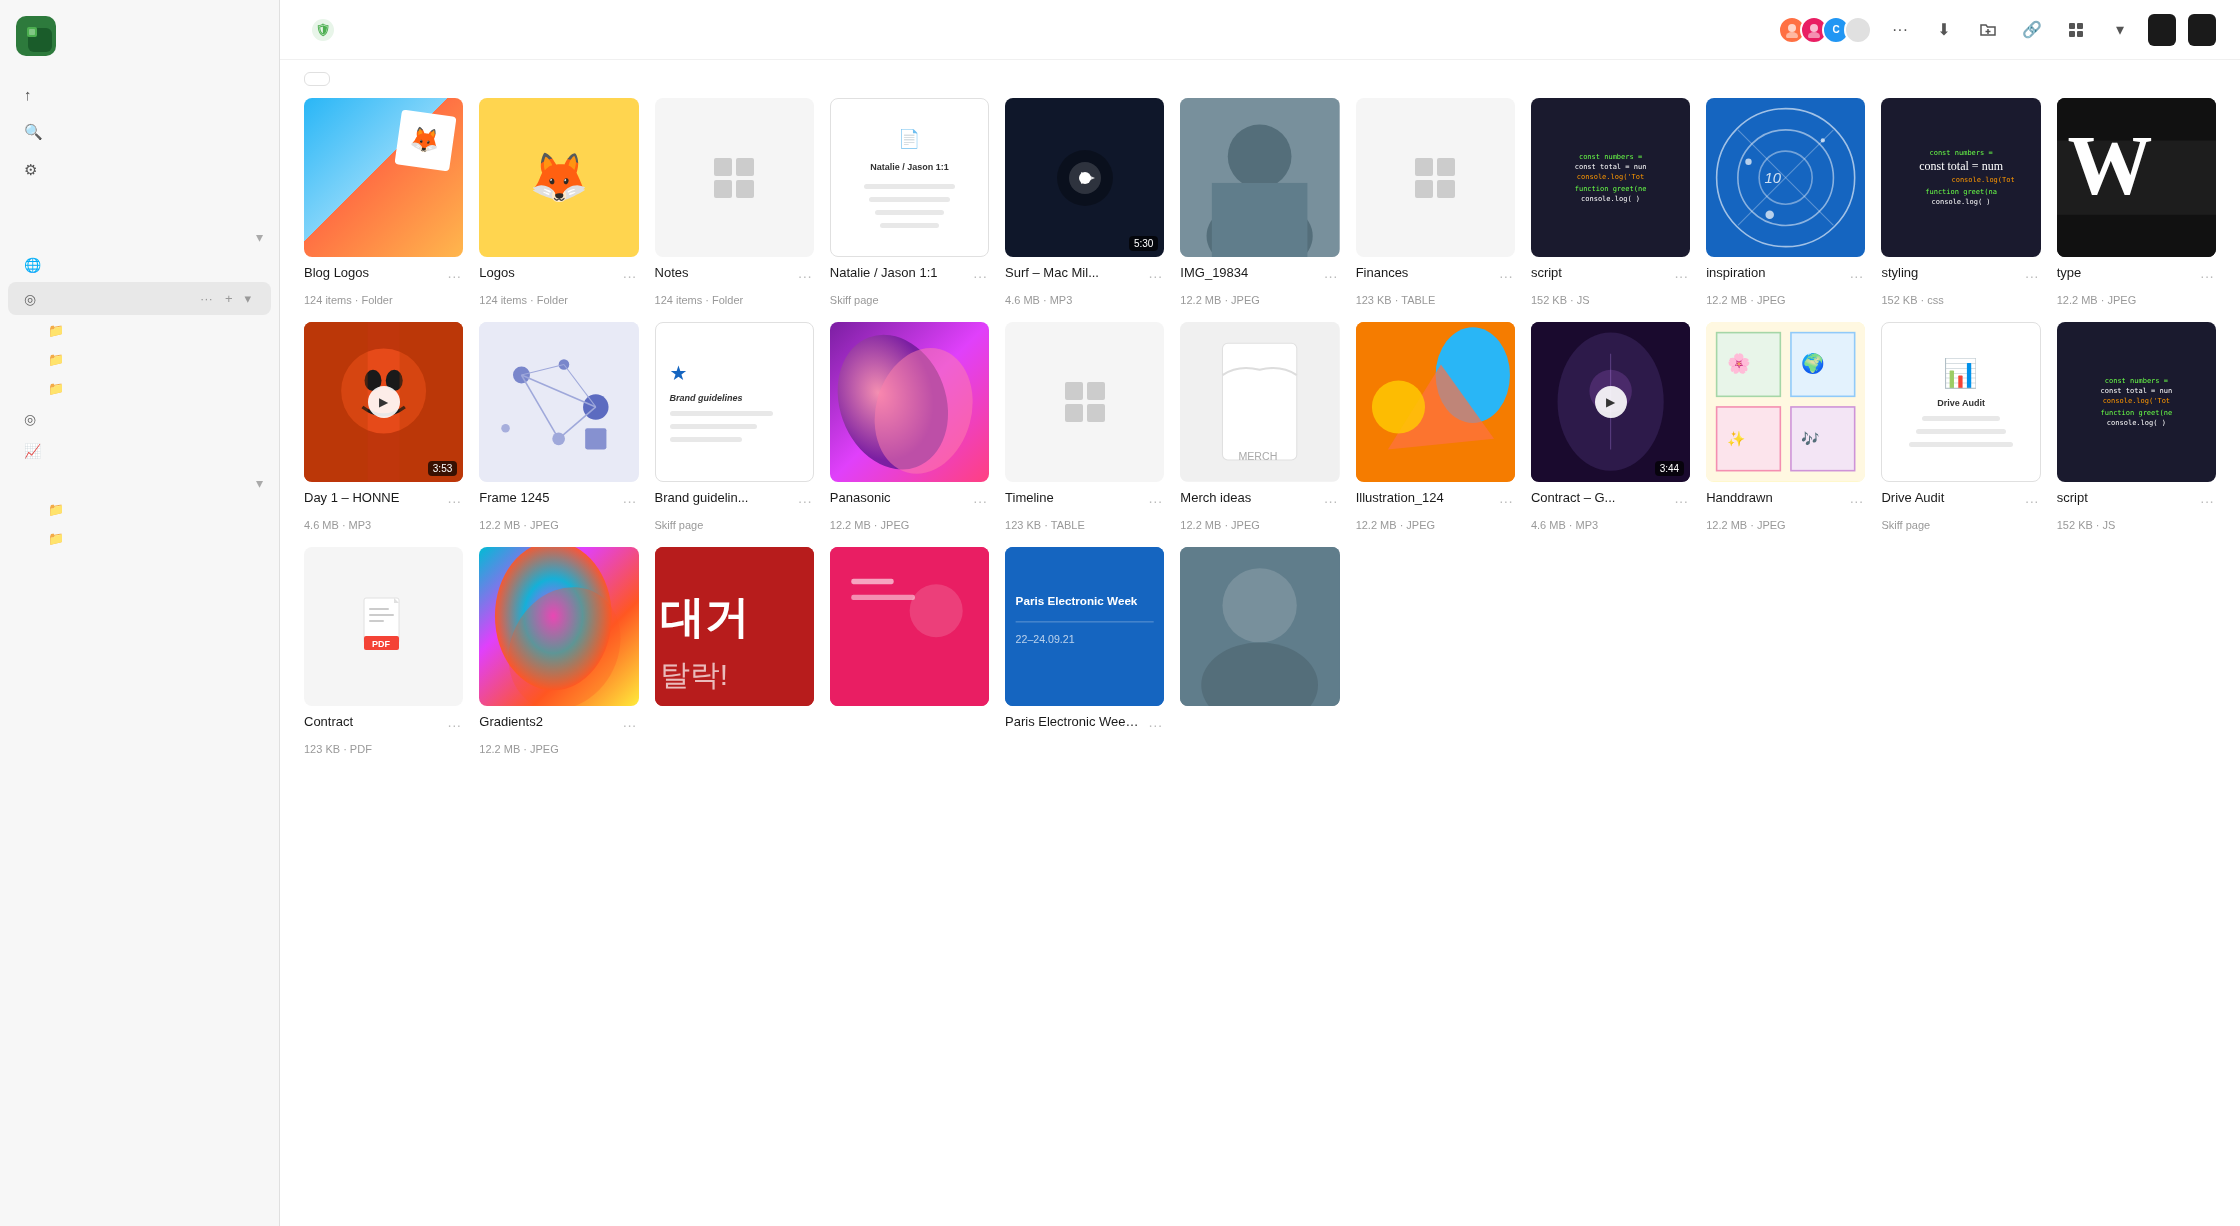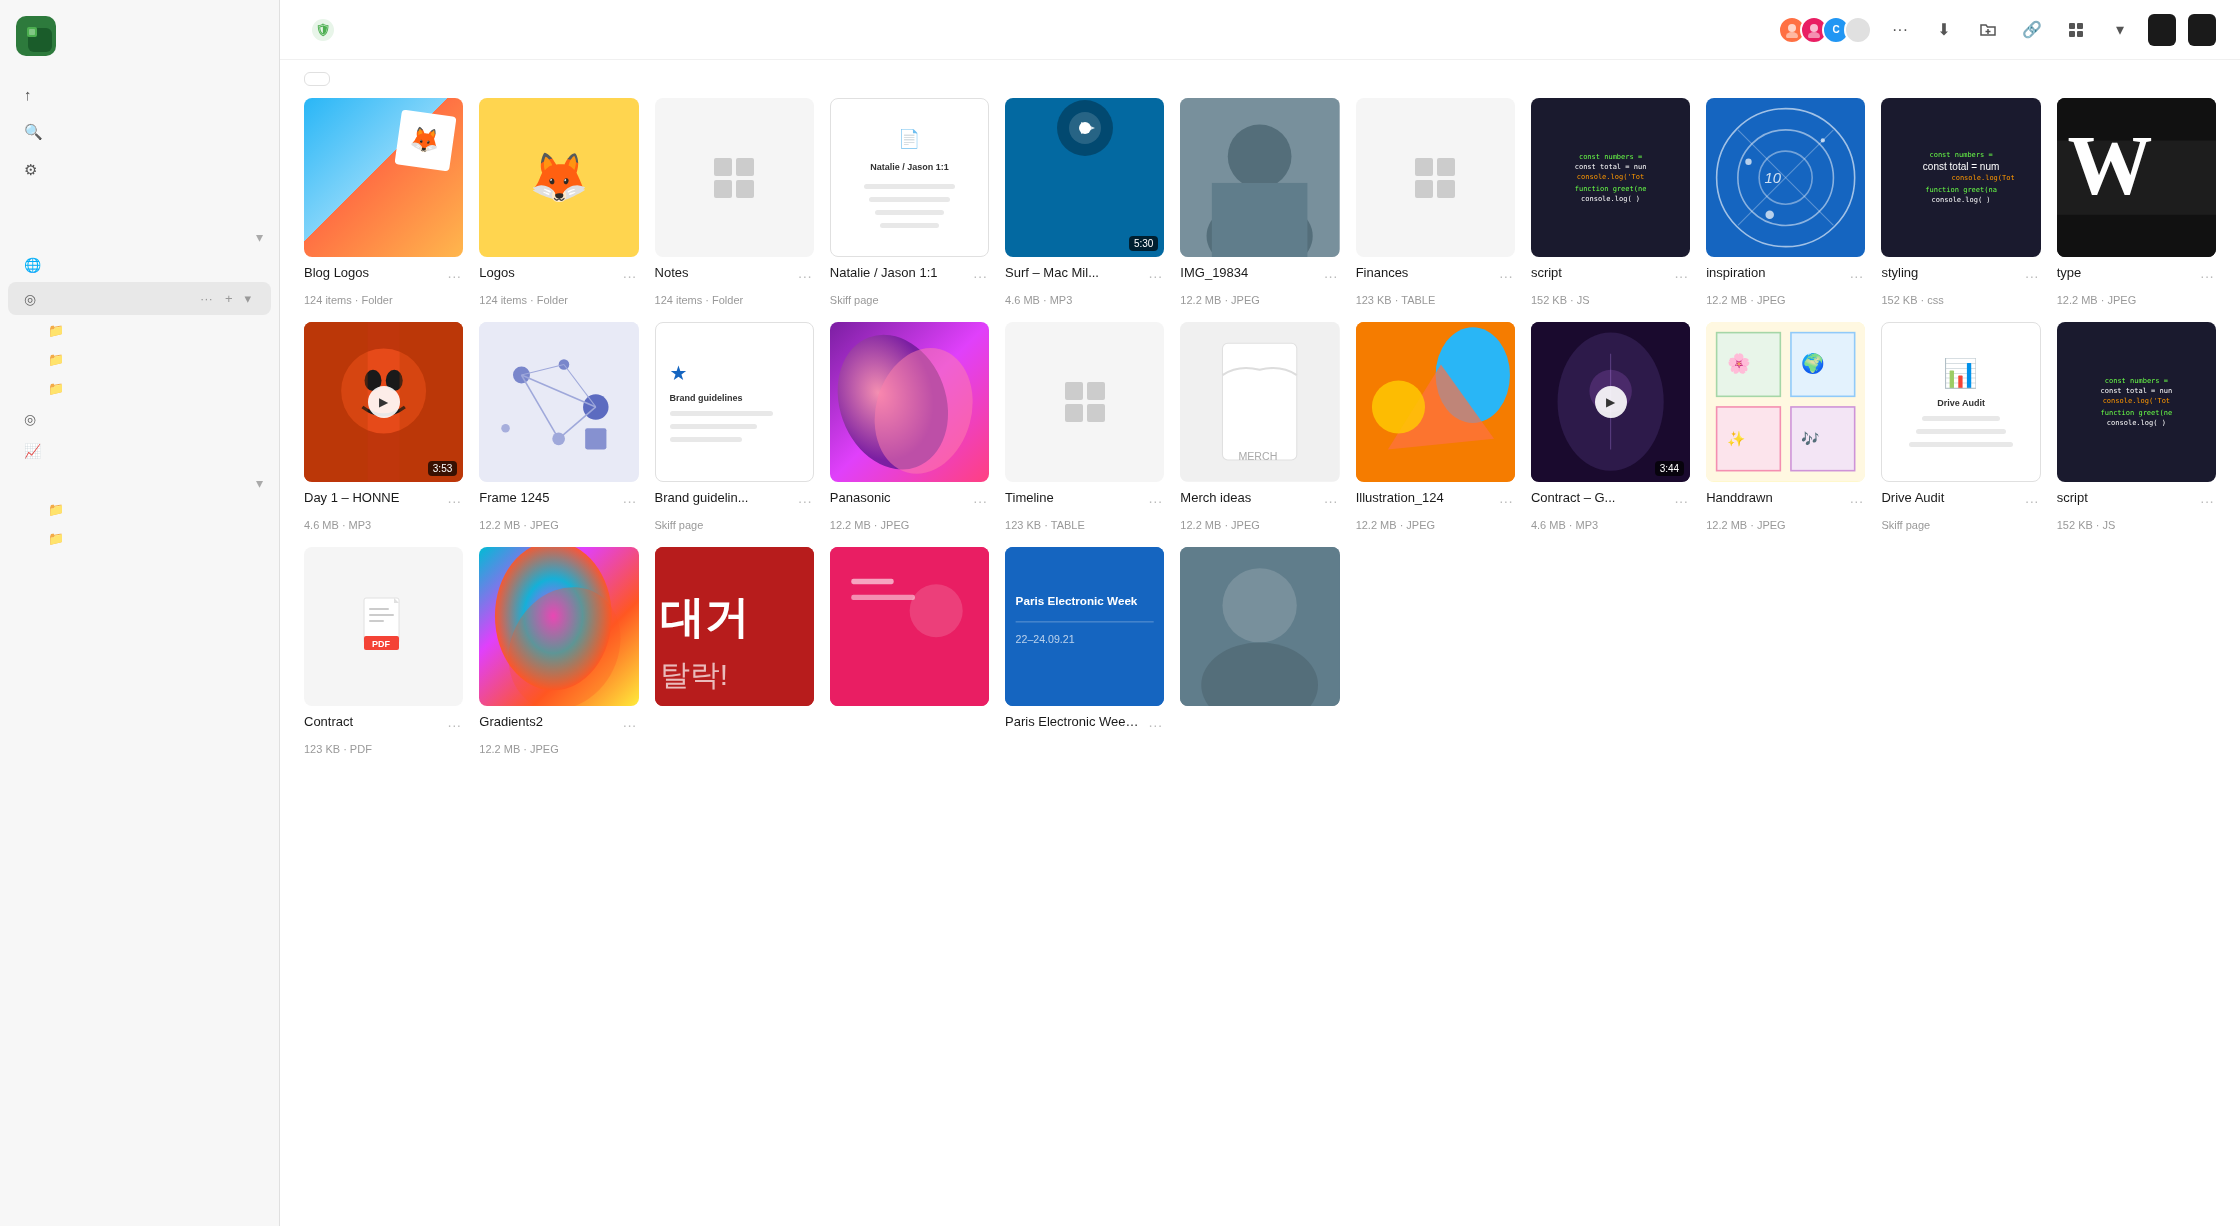--- a/index.html
+++ b/index.html
@@ -545,21 +545,21 @@
           </div>
           <div class="file-info">
             <div style="flex: 1 1 0%; overflow: hidden;">
               <div class="file-name">Natalie / Jason 1:1</div>
               <div class="file-meta">Skiff page</div>
             </div>
             <div class="file-menu-btn">···</div>
           </div>
         </div>
         <div class="file-card">
-          <div class="file-thumb" style="background: #0369a1; display: flex; align-items: flex-start; justify-content: center;">
+          <div class="file-thumb" style="background: #0f172a; display: flex; align-items: center; justify-content: center;">
             <svg width="60" height="60" viewBox="0 0 60 60">
         <circle cx="30" cy="30" r="28" fill="rgba(0,0,0,0.3)"></circle>
         <circle cx="30" cy="30" r="16" fill="rgba(255,255,255,0.15)"></circle>
         <circle cx="30" cy="30" r="6" fill="white"></circle>
         <polygon points="26,24 40,30 26,36" fill="white" opacity="0.8"></polygon>
       </svg>
             <div class="video-badge">5:30</div>
           </div>
           <div class="file-info">
             <div style="flex: 1 1 0%; overflow: hidden;">
@@ -638,21 +638,21 @@
             <div style="flex: 1 1 0%; overflow: hidden;">
               <div class="file-name">inspiration</div>
               <div class="file-meta">12.2 MB · JPEG</div>
             </div>
             <div class="file-menu-btn">···</div>
           </div>
         </div>
         <div class="file-card">
           <div class="file-thumb" style="background: rgb(26, 26, 46); padding: 10px; display: flex; flex-direction: column; gap: 2px; justify-content: center;">
             <div style="font-family: monospace; font-size: 7px; color: rgb(105, 255, 71);">const numbers =</div>
-            <div style="font-family: Liberation Sans, sans-serif; font-size: 10px; color: rgb(255, 255, 255);">const total = num</div>
+            <div style="font-family: Liberation Serif, serif; font-size: 12px; color: rgb(255, 255, 255);">const total = num</div>
             <div style="font-family: monospace; font-size: 7px; color: rgb(255, 152, 0); margin-left: 44px;">console.log(Tot</div>
             <div style="font-family: monospace; font-size: 7px; color: rgb(255, 255, 255);"></div>
             <div style="font-family: monospace; font-size: 7px; color: rgb(105, 255, 71);">function greet(na</div>
             <div style="font-family: monospace; font-size: 7px; color: rgb(255, 255, 255);">console.log(    )</div>
           </div>
           <div class="file-info">
             <div style="flex: 1 1 0%; overflow: hidden;">
               <div class="file-name">styling</div>
               <div class="file-meta">152 KB · css</div>
             </div>
@@ -718,21 +718,21 @@
             <div style="flex: 1 1 0%; overflow: hidden;">
               <div class="file-name">Frame 1245</div>
               <div class="file-meta">12.2 MB · JPEG</div>
             </div>
             <div class="file-menu-btn">···</div>
           </div>
         </div>
         <div class="file-card">
           <div class="file-thumb" style="background: rgb(255, 255, 255); border: 1px solid rgb(224, 224, 224); padding: 14px; display: flex; flex-direction: column; gap: 8px; align-items: flex-start;">
             <div style="color: rgb(21, 101, 192); font-size: 20px;">★</div>
-            <div style="font-size: 9px; font-weight: 600; color: rgb(51, 51, 51);">Brand guidelines</div>
+            <div style="font-size: 9px; font-weight: 600; color: rgb(51, 51, 51); font-style: italic;">Brand guidelines</div>
             <div style="height: 5px; background: rgb(232, 232, 232); border-radius: 3px; width: 80%;"></div>
             <div style="height: 5px; background: rgb(232, 232, 232); border-radius: 3px; width: 68%;"></div>
             <div style="height: 5px; background: rgb(232, 232, 232); border-radius: 3px; width: 56%;"></div>
           </div>
           <div class="file-info">
             <div style="flex: 1 1 0%; overflow: hidden;">
               <div class="file-name">Brand guidelin...</div>
               <div class="file-meta">Skiff page</div>
             </div>
             <div class="file-menu-btn">···</div>

